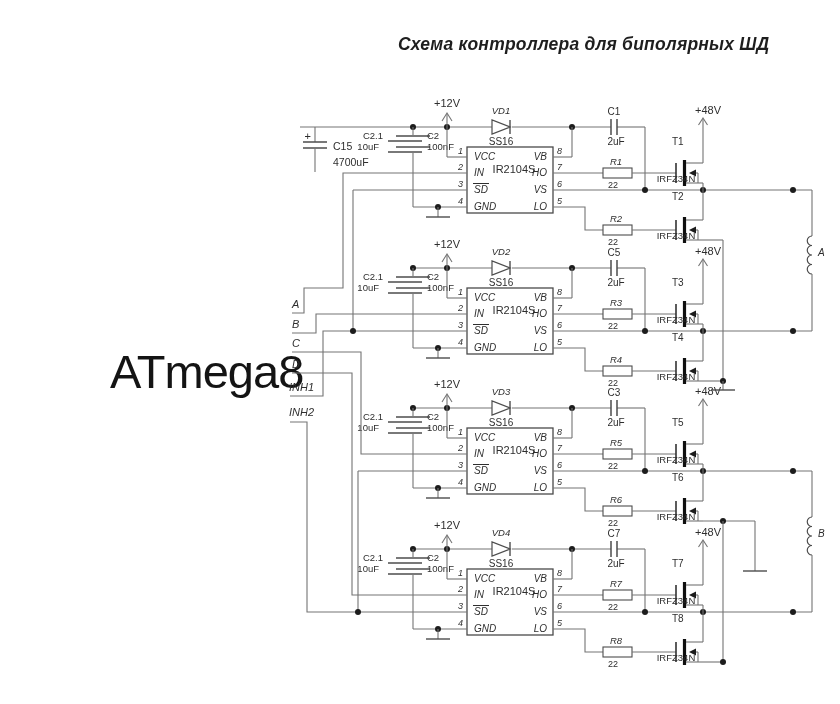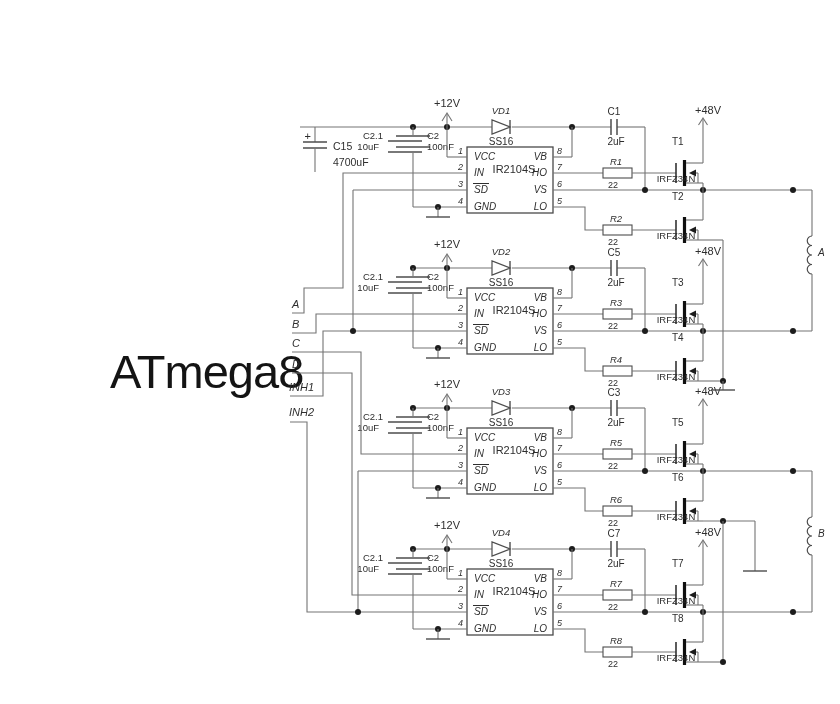--- a/index.html
+++ b/index.html
@@ -10,20 +10,21 @@
   .mcu{position:absolute;left:110px;top:344px;font-size:47px;color:#141414;
        letter-spacing:-1px;}
   svg{position:absolute;left:0;top:0;}
   svg text{font-family:"Liberation Sans", sans-serif;fill:#2e2e2e;}
   .it{font-style:italic;}
 </style>
 </head>
 <body>
 
 <div class="canvas">
+  <div class="title">Схема контроллера  для биполярных ШД</div>
   <div class="mcu">ATmega8</div>
   <svg id="schem" width="840" height="704" viewBox="0 0 840 704">
       <g>
         <g>
           <line x1="300" y1="127" x2="492" y2="127" stroke="#747474" stroke-width="1.1"></line>
           <line x1="512" y1="127" x2="611" y2="127" stroke="#747474" stroke-width="1.1"></line>
           <line x1="617" y1="127" x2="645" y2="127" stroke="#747474" stroke-width="1.1"></line>
           <line x1="645" y1="127" x2="645" y2="190" stroke="#747474" stroke-width="1.1"></line>
           <circle cx="413" cy="127" r="3" fill="#1c1c1c"></circle>
           <circle cx="447" cy="127" r="3" fill="#1c1c1c"></circle>

